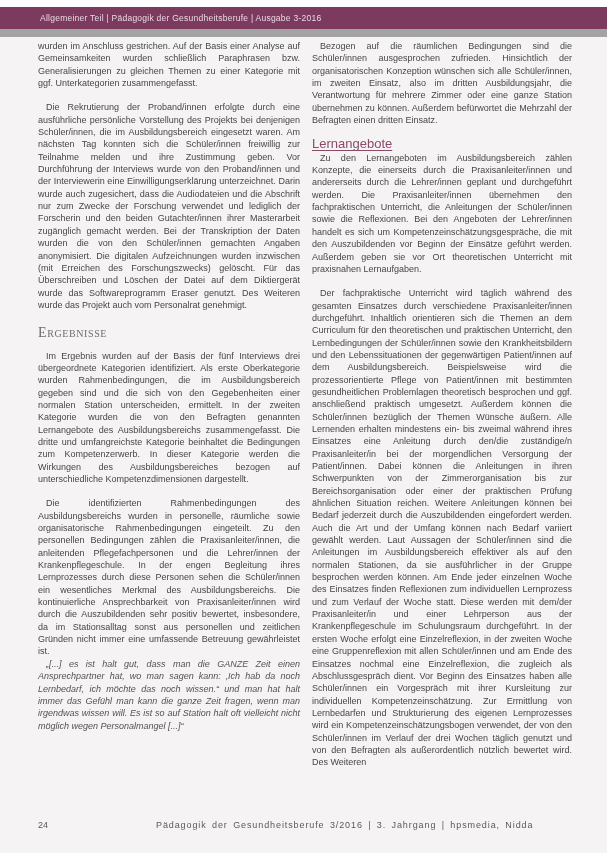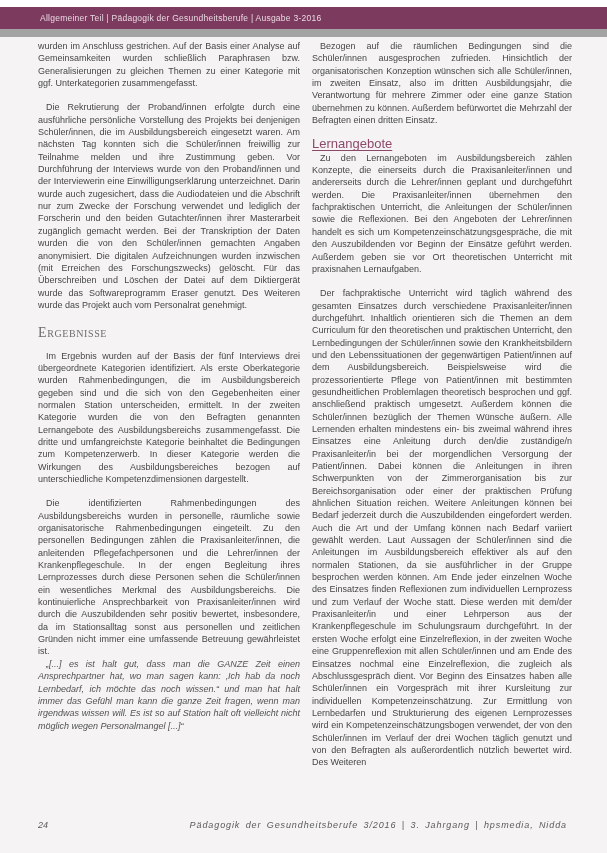--- a/index.html
+++ b/index.html
@@ -65,32 +65,31 @@
     text-underline-offset:1.5px;
     margin:12px 0 1px 0;
   }
   .quote {
     font-style:italic;
     color:#525252;
     margin:12px 0 0 0;
     text-indent:8px;
   }
   .footer {
-    position:absolute; left:38px; right:40px; top:820px;
+    position:absolute; left:38px; right:30px; top:820px;
     font-size:9px;
     color:#5a5a5a;
     display:flex;
-    font-style:italic;
   }
   .footer .page-number { width:110px; }
   .footer .journal-line {
     flex:1;
     letter-spacing:0.9px;
     word-spacing:2px;
-    text-align:right;
+    text-align:left;
     padding-left:8px;
     white-space:nowrap;
   }
 </style>
 </head>
 <body>
 
 <div class="page">
 
   <div class="top-margin"></div>

